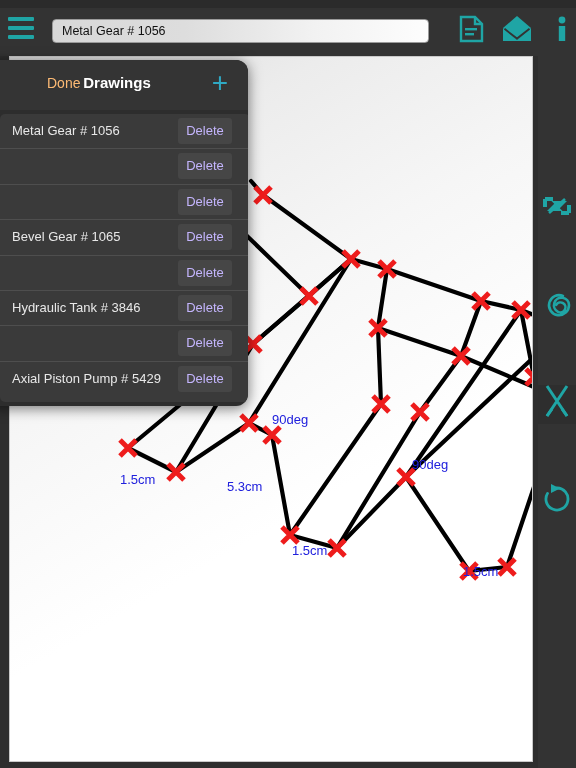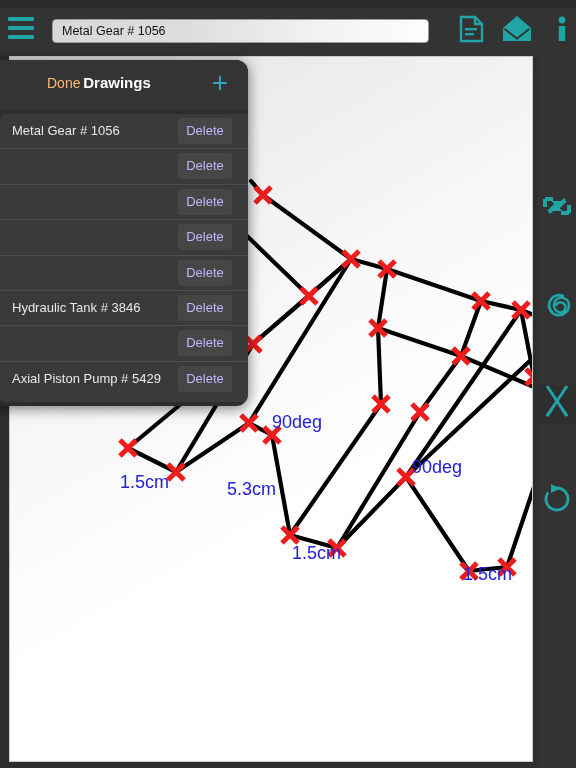--- a/index.html
+++ b/index.html
@@ -51,21 +51,21 @@
     overflow:hidden;
   }
   #canvas-shade{
     position:absolute;left:0;top:0;width:100%;height:100%;
     background:linear-gradient(150deg,#dcdcdc 0%,#ececec 18%,#f6f6f6 38%,#ffffff 62%,#ffffff 100%);
   }
   #draw-svg{position:absolute;left:0;top:0;}
   .mk-label{
     position:absolute;
     font-family:"Liberation Sans", sans-serif;
-    font-size:18px;color:#2020dd;font-weight:400;
+    font-size:13px;color:#2020dd;font-weight:400;
     white-space:nowrap;
   }
   
   .rail{
     position:absolute;right:0;width:38px;background:#333333;
   }
   #rail-top{top:56px;height:329px;}
   #rail-bottom{top:424px;height:344px;}
   .rail-icon{position:absolute;left:0;width:38px;height:40px;cursor:pointer;}
   #xicon{position:absolute;right:0;top:380px;width:38px;height:42px;cursor:pointer;}
@@ -310,20 +310,21 @@
       <div class="pop-row-name">Metal Gear # 1056</div>
       <div class="pop-row-del">Delete</div>
     </div>
     <div class="pop-row">
       <div class="pop-row-del">Delete</div>
     </div>
     <div class="pop-row">
       <div class="pop-row-del">Delete</div>
     </div>
     <div class="pop-row">
+      <div class="pop-row-name">Bevel Gear # 1065</div>
       <div class="pop-row-del">Delete</div>
     </div>
     <div class="pop-row">
       <div class="pop-row-del">Delete</div>
     </div>
     <div class="pop-row">
       <div class="pop-row-name">Hydraulic Tank # 3846</div>
       <div class="pop-row-del">Delete</div>
     </div>
     <div class="pop-row">

